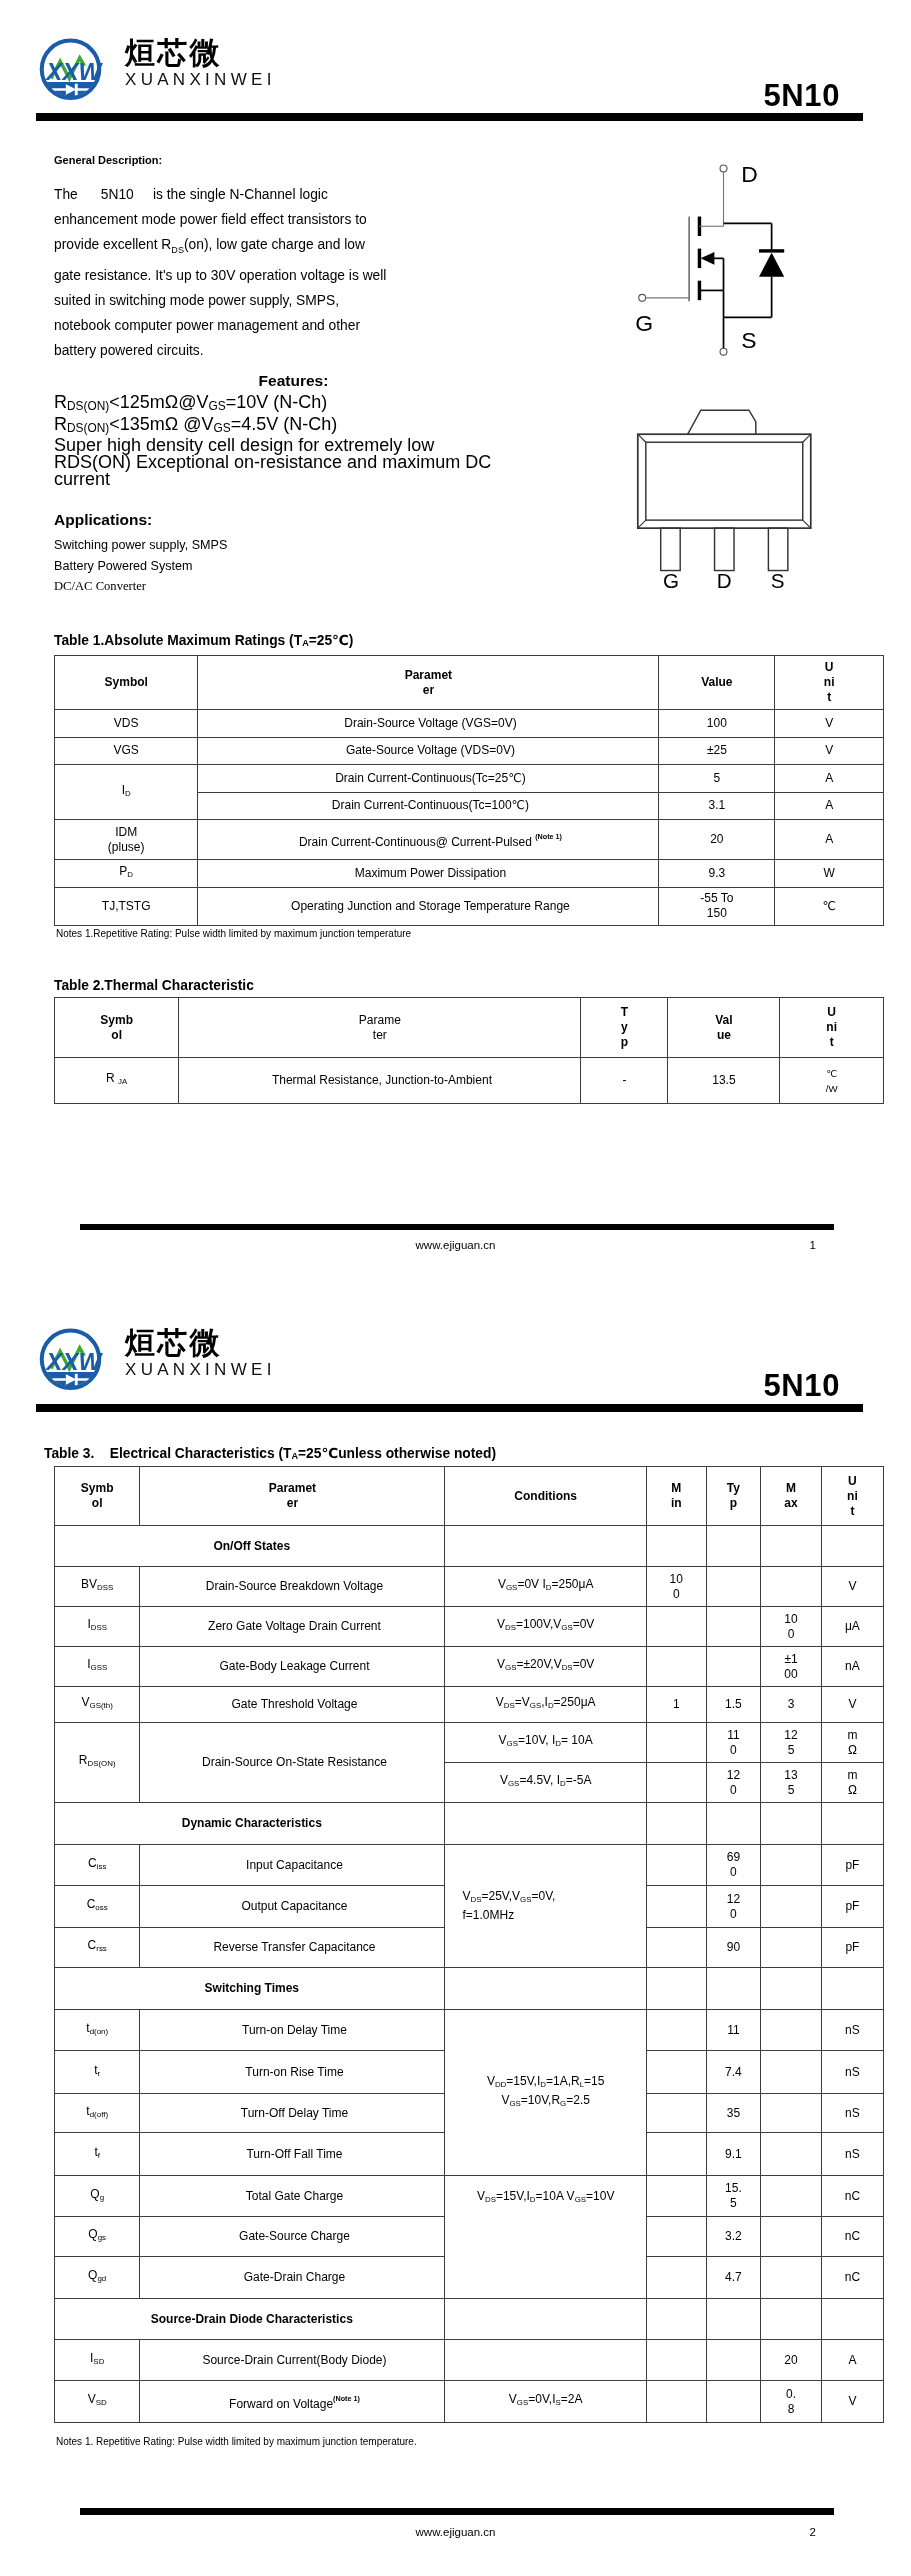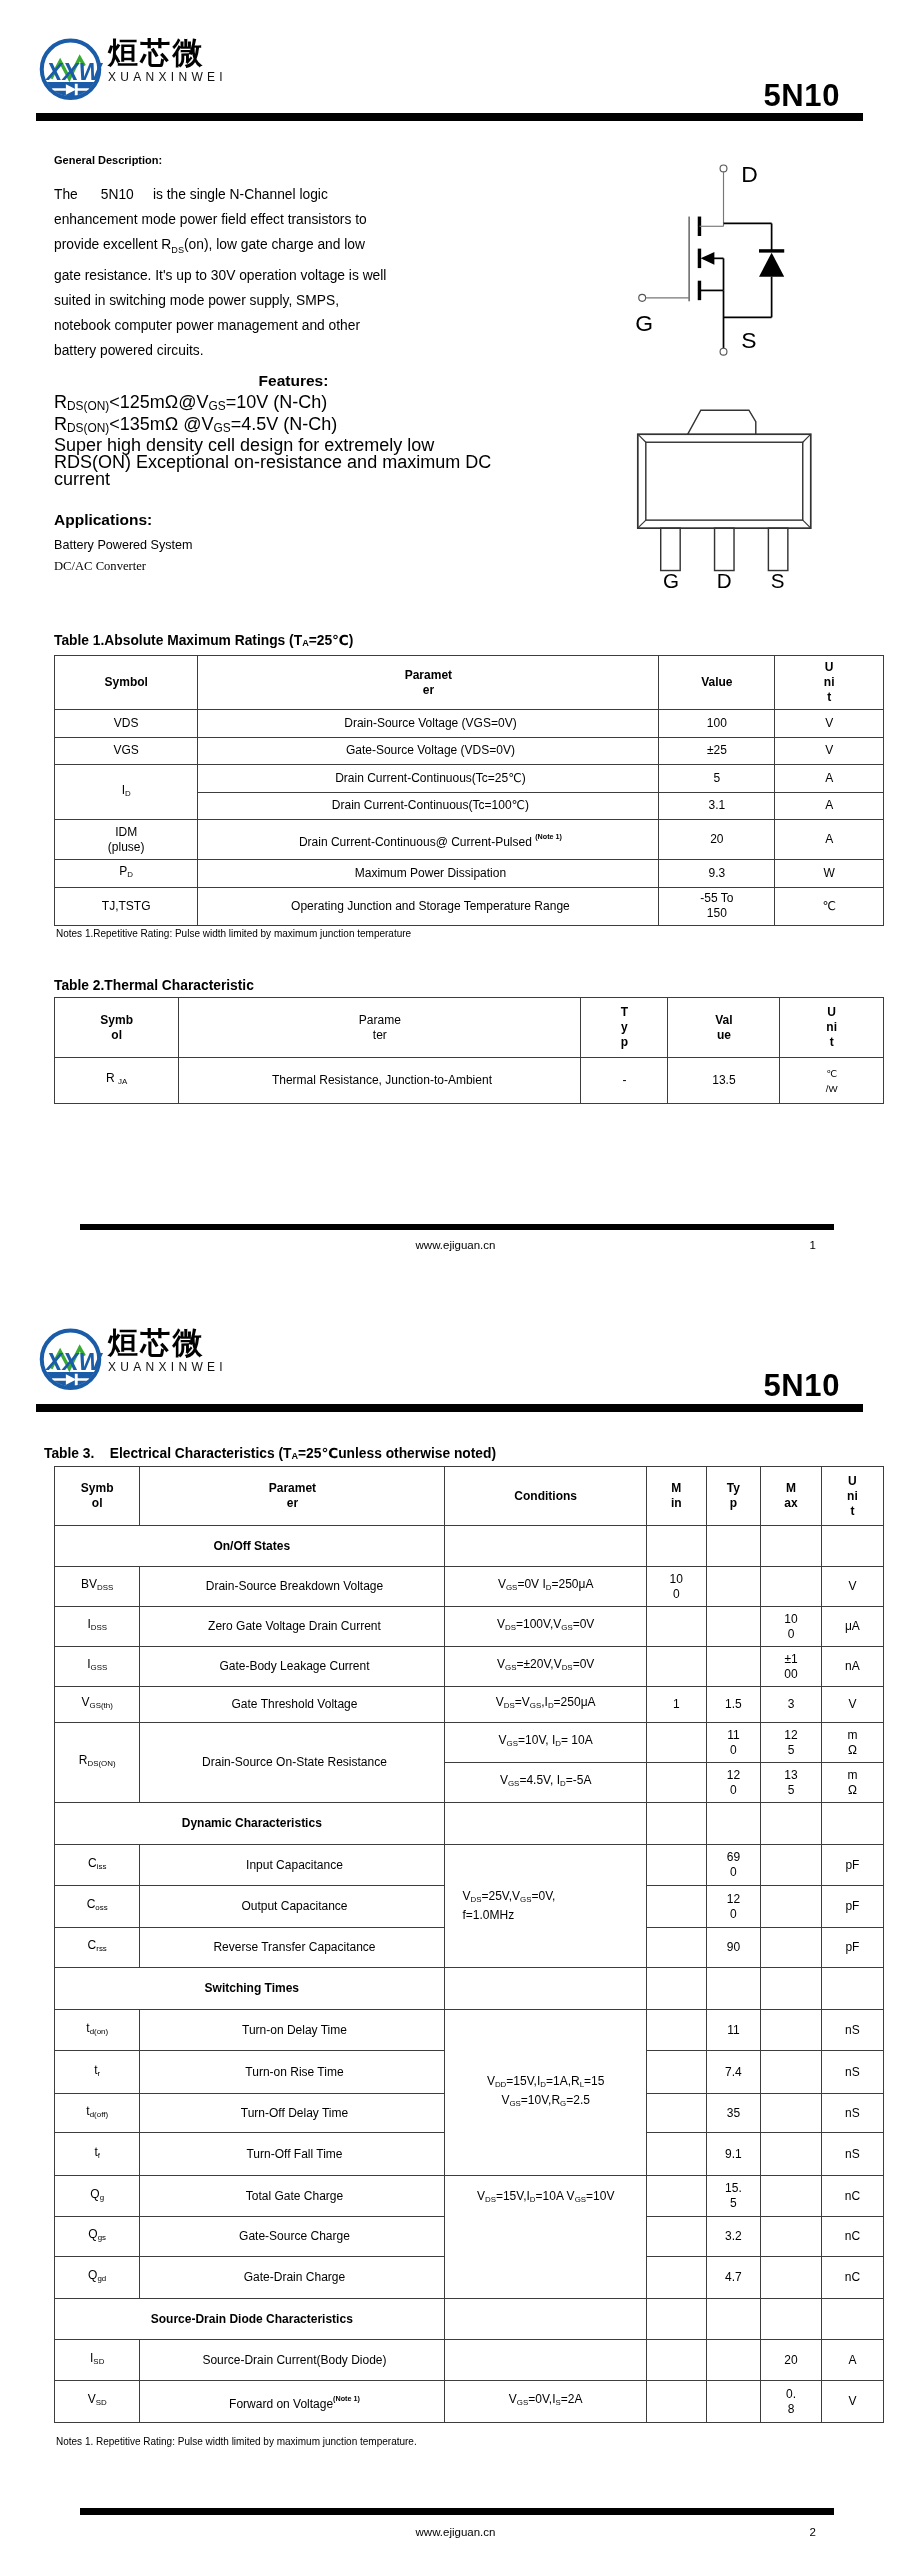--- a/index.html
+++ b/index.html
@@ -2,23 +2,23 @@
 <html style="font-size:9.2px"><head>
 <meta charset="utf-8">
 <style>
   * { box-sizing: border-box; margin: 0; padding: 0; }
   html, body { background: #ffffff; }
   body { font-family: "Liberation Sans", "DejaVu Sans", sans-serif; color: #000; }
   .sheet { position: relative; width: 912px; height: 2576px; background: #fff; overflow: hidden; }
 
   
   .brandblock { position: absolute; display: flex; align-items: flex-start; }
-  .brandtext { margin-left: 3px; }
+  .brandtext { margin-left: 20px; }
   .brand-cn { font-size: 30px; font-weight: bold; letter-spacing: 2.3px; line-height: 1.1; }
-  .brand-en { font-size: 12px; letter-spacing: 4.3px; margin-top: 1.1px; color: #111; }
+  .brand-en { font-size: 17px; letter-spacing: 4.3px; margin-top: 1.1px; color: #111; }
   .product-title { position: absolute; font-size: 31px; font-weight: bold; line-height: 1; letter-spacing: 0.6px; }
   .hrule { position: absolute; background: #000; }
 
   
   .cols { position: absolute; left: 54px; top: 154px; width: 837px; display: flex; }
   .col-left { width: 479px; }
   .col-right { width: 358px; padding-left: 92px; padding-top: 4.6px; }
   .h-small { font-size: 11px; font-weight: bold; margin-bottom: 16px; }
   .desc-body { font-size: 13.8px; line-height: 25px; white-space: pre-wrap; }
   .h-big { font-size: 15.5px; font-weight: bold; }
@@ -99,20 +99,21 @@
       <div class="h-big feat-head">Features:</div>
       <div class="feat-list">
         <div class="feat-item rich"><span>R</span><span class="sub">DS(ON)</span><span>&lt;125mΩ@V</span><span class="sub">GS</span><span>=10V (N-Ch)</span></div>
         <div class="feat-item rich"><span>R</span><span class="sub">DS(ON)</span><span>&lt;135mΩ @V</span><span class="sub">GS</span><span>=4.5V (N-Ch)</span></div>
         <div class="feat-item rich"><span>Super high density cell design for extremely low</span></div>
         <div class="feat-item rich"><span>RDS(ON) Exceptional on-resistance and maximum DC current</span></div>
       </div>
 
       <div class="h-big app-head">Applications:</div>
       <div class="app-list">
+        <div class="app-item">Switching power supply, SMPS</div>
         <div class="app-item">Battery Powered System</div>
         <div class="app-item serif">DC/AC Converter</div>
       </div>
     </div>
 
     <div class="col-right">
       
       <svg width="189" height="201" viewBox="0 0 330 350">
         <circle cx="172" cy="16" r="6" fill="none" stroke="#555" stroke-width="2"></circle>
         <line x1="172" y1="22" x2="172" y2="112" stroke="#777" stroke-width="2"></line>

